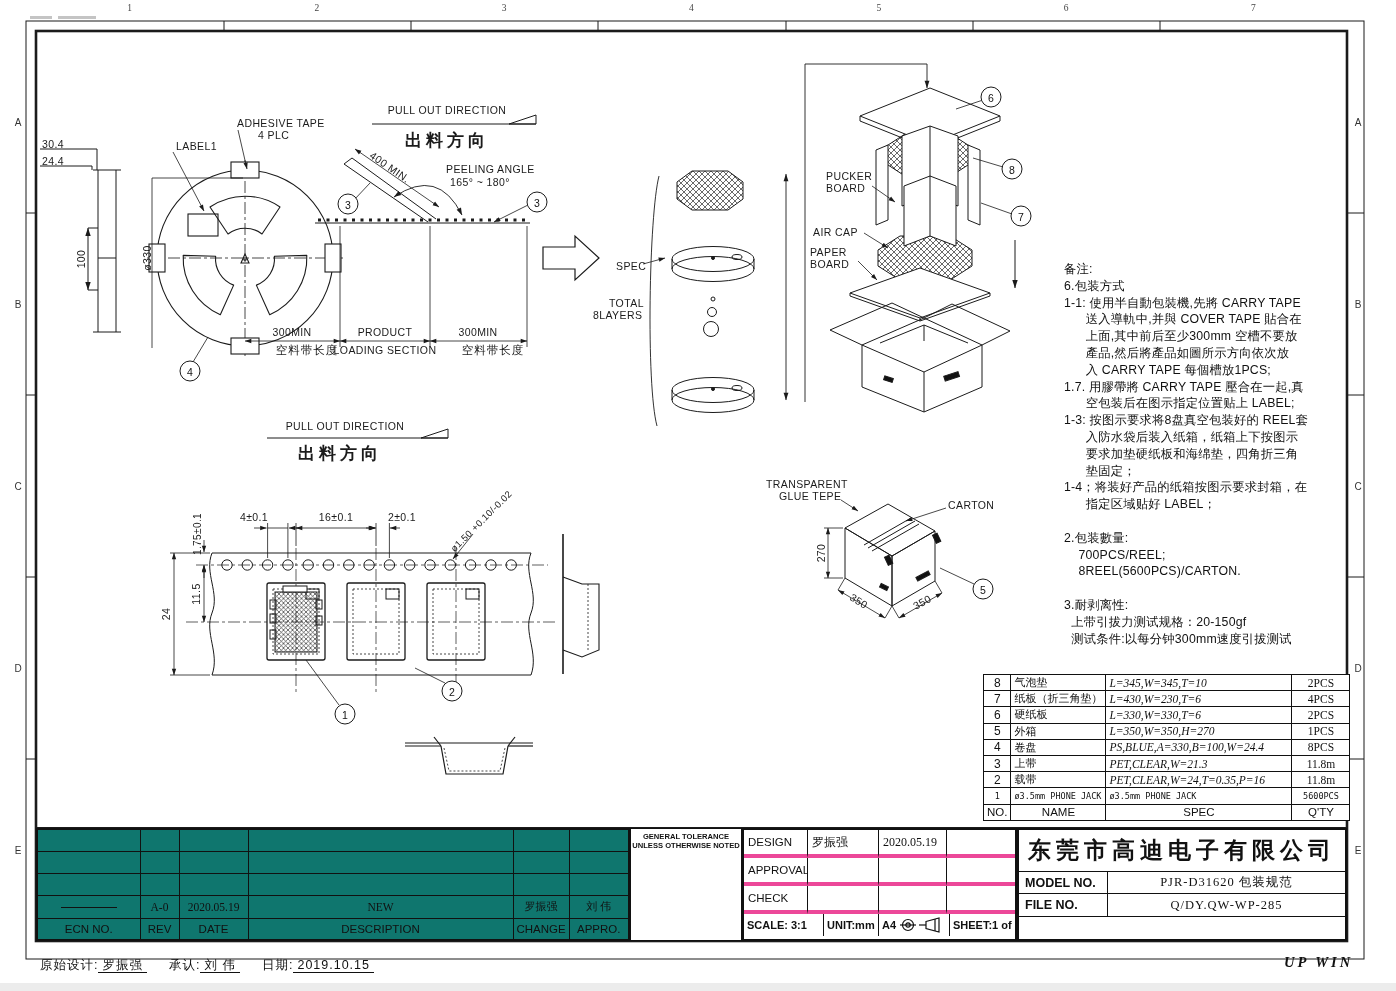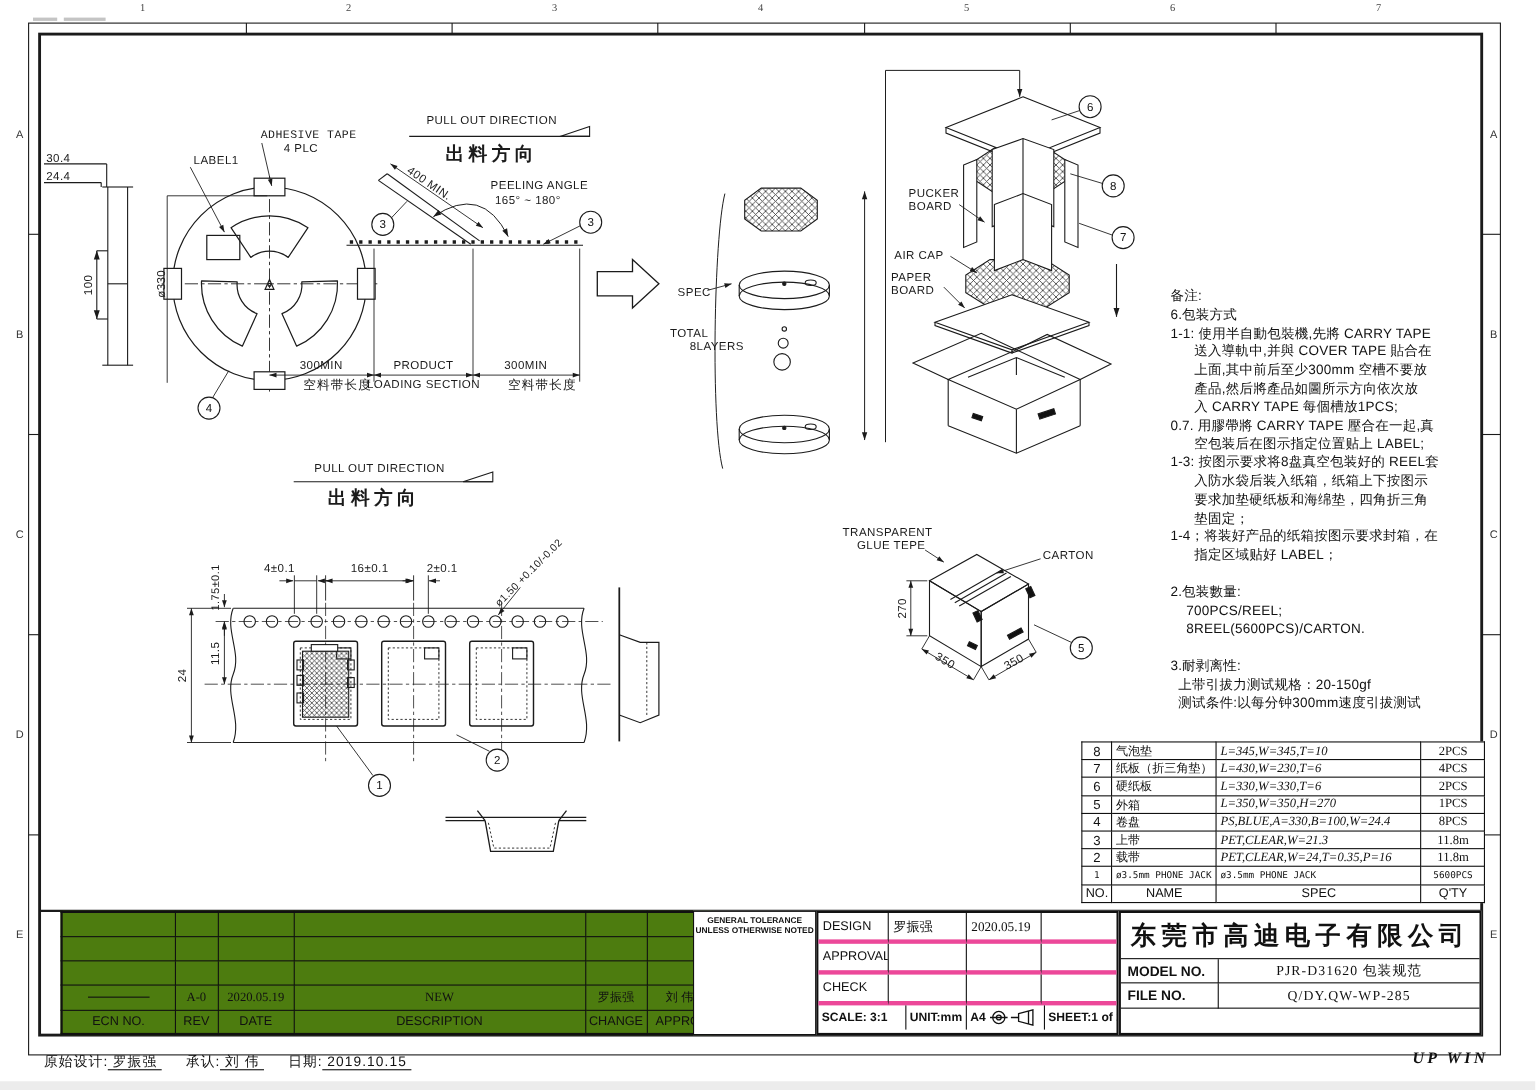--- a/index.html
+++ b/index.html
@@ -23,22 +23,22 @@
   
   .ptable{position:absolute;left:983px;top:674px;border-collapse:collapse;table-layout:fixed;
           font-size:11px;background:#fff;}
   .ptable td{border:1px solid #111;height:15.2px;padding:0 3px;overflow:hidden;white-space:nowrap;}
   .ptable td:first-child{text-align:center;font-size:12px;}
   .ptable .sp{font-style:italic;font-family:"Liberation Serif",serif;font-size:11.5px;}
   .ptable .qt{text-align:center;font-family:"Liberation Serif",serif;font-size:11.5px;}
   .ptable tbody[data-repeat] tr:nth-child(8) td{font-family:"DejaVu Sans Mono",monospace;font-size:8.5px;font-style:normal;}
   .ptable .ph td{text-align:center;font-size:11.5px;font-family:"Liberation Sans",sans-serif;font-style:normal;}
   
-  .ecn{position:absolute;left:36px;top:828px;border-collapse:collapse;table-layout:fixed;background:#4d7c0f;
-       font-size:11px;margin-left:19px;}
+  .ecn{position:absolute;left:36px;top:828px;border-collapse:collapse;table-layout:fixed;background:#0f766e;
+       font-size:11px;}
   .ecn td{border:1px solid #111;padding:0 2px;text-align:center;overflow:hidden;white-space:nowrap;}
   .ecn .cad{font-family:"Liberation Serif",serif;font-size:11.5px;}
   .ecn .hd{font-size:11.5px;}
   .dashcell{display:inline-block;width:56px;border-top:1.4px solid #111;vertical-align:middle;}
   
   .tol{position:absolute;left:630px;top:828px;width:112px;height:113px;border:1.5px solid #111;
        box-sizing:border-box;background:#fff;}
   .trow{display:grid;grid-template-columns:63px auto;height:21px;}
   .trow span{border-bottom:1px solid #111;border-right:0;display:flex;align-items:center;justify-content:center;
        font-family:"Liberation Serif",serif;font-size:11px;}
@@ -361,40 +361,40 @@
       <div>C</div>
       <div>D</div>
       <div>E</div>
     </div>
 
 <div class="lb dim" style="left:42px;top:138px;">30.4</div>
 <div class="lb dim" style="left:42px;top:155px;">24.4</div>
 <div class="lbc dim" style="left:81px;top:259px;transform:translate(-50%,-50%) rotate(-90deg);">100</div>
 
 <div class="lb" style="left:176px;top:140px;">LABEL1</div>
-<div class="lb" style="left:237px;top:117px;font-family:Liberation Mono, monospace;">ADHESIVE TAPE</div>
+<div class="lb" style="left:237px;top:117px;">ADHESIVE TAPE</div>
 <div class="lb" style="left:258px;top:129px;">4 PLC</div>
 <div class="lbc dim" style="left:147px;top:258px;transform:translate(-50%,-50%) rotate(-90deg);">ø330</div>
 
 <div class="lbc" style="left:447px;top:110px;">PULL OUT DIRECTION</div>
 <div class="lbc bigcn" style="left:447px;top:140px;">出料方向</div>
 <div class="lbc dim" style="left:390px;top:167px;transform:translate(-50%,-50%) rotate(34.5deg);">400 MIN.</div>
 <div class="lb" style="left:446px;top:163px;">PEELING ANGLE</div>
 <div class="lb" style="left:450px;top:176px;">165° ~ 180°</div>
 
 <div class="lbc dim" style="left:292px;top:332px;">300MIN</div>
 <div class="lbc cjk" style="left:292px;top:350px;">空料带长度</div>
 <div class="lbc dim" style="left:385px;top:332px;">PRODUCT</div>
 <div class="lbc dim" style="left:385px;top:350px;">LOADING SECTION</div>
 <div class="lbc dim" style="left:478px;top:332px;">300MIN</div>
 <div class="lbc cjk" style="left:478px;top:350px;">空料带长度</div>
 
 <div class="lb" style="left:616px;top:260px;">SPEC</div>
 <div class="lb" style="left:609px;top:297px;">TOTAL</div>
-<div class="lb" style="left:627px;top:309px;text-align:right;">8LAYERS</div>
+<div class="lb" style="left:593px;top:309px;text-align:right;">8LAYERS</div>
 
 <div class="lb" style="left:826px;top:170px;">PUCKER</div>
 <div class="lb" style="left:826px;top:182px;">BOARD</div>
 <div class="lb" style="left:813px;top:226px;">AIR CAP</div>
 <div class="lb" style="left:810px;top:246px;">PAPER</div>
 <div class="lb" style="left:810px;top:258px;">BOARD</div>
 
 <div class="lb" style="left:766px;top:478px;">TRANSPARENT</div>
 <div class="lb" style="left:779px;top:490px;">GLUE TEPE</div>
 <div class="lb" style="left:948px;top:499px;">CARTON</div>
@@ -425,21 +425,21 @@
 
 <div class="notes" data-repeat="notes.lines">
 
 <div class="nline">备注:</div>
       <div class="nline">6.包装方式</div>
       <div class="nline">1-1: 使用半自動包裝機,先將 CARRY TAPE</div>
       <div class="nline">      送入導軌中,并與 COVER TAPE 貼合在</div>
       <div class="nline">      上面,其中前后至少300mm 空槽不要放</div>
       <div class="nline">      產品,然后將產品如圖所示方向依次放</div>
       <div class="nline">      入 CARRY TAPE 每個槽放1PCS;</div>
-      <div class="nline">0.7. 用膠帶將 CARRY TAPE 壓合在一起,真</div>
+      <div class="nline">1.7. 用膠帶將 CARRY TAPE 壓合在一起,真</div>
       <div class="nline">      空包装后在图示指定位置贴上 LABEL;</div>
       <div class="nline">1-3: 按图示要求将8盘真空包装好的 REEL套</div>
       <div class="nline">      入防水袋后装入纸箱，纸箱上下按图示</div>
       <div class="nline">      要求加垫硬纸板和海绵垫，四角折三角</div>
       <div class="nline">      垫固定；</div>
       <div class="nline">1-4；将装好产品的纸箱按图示要求封箱，在</div>
       <div class="nline">      指定区域贴好 LABEL；</div>
       <div class="nline"></div>
       <div class="nline">2.包装數量:</div>
       <div class="nline">    700PCS/REEL;</div>

